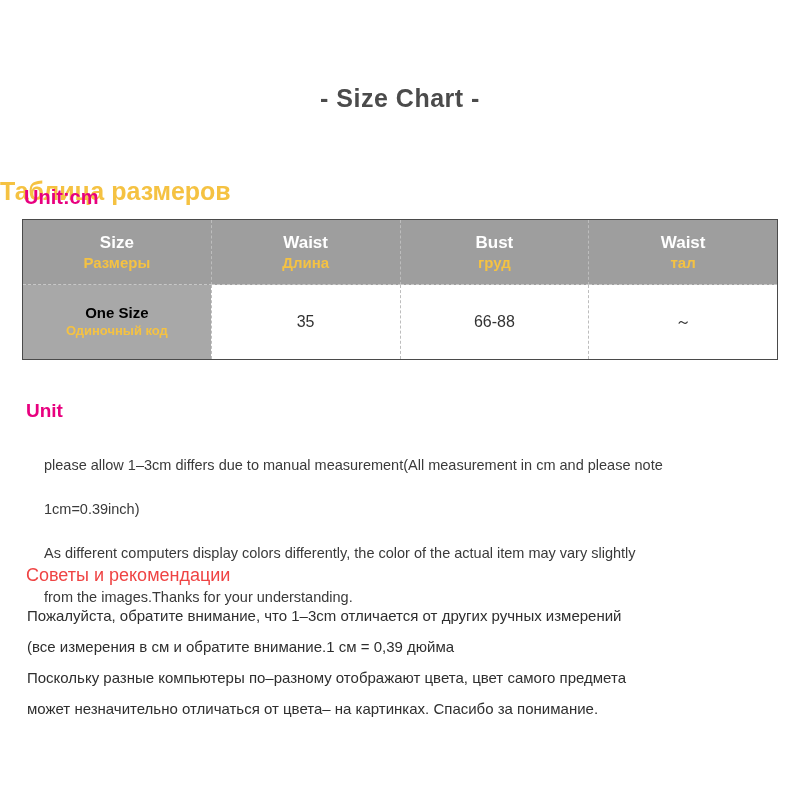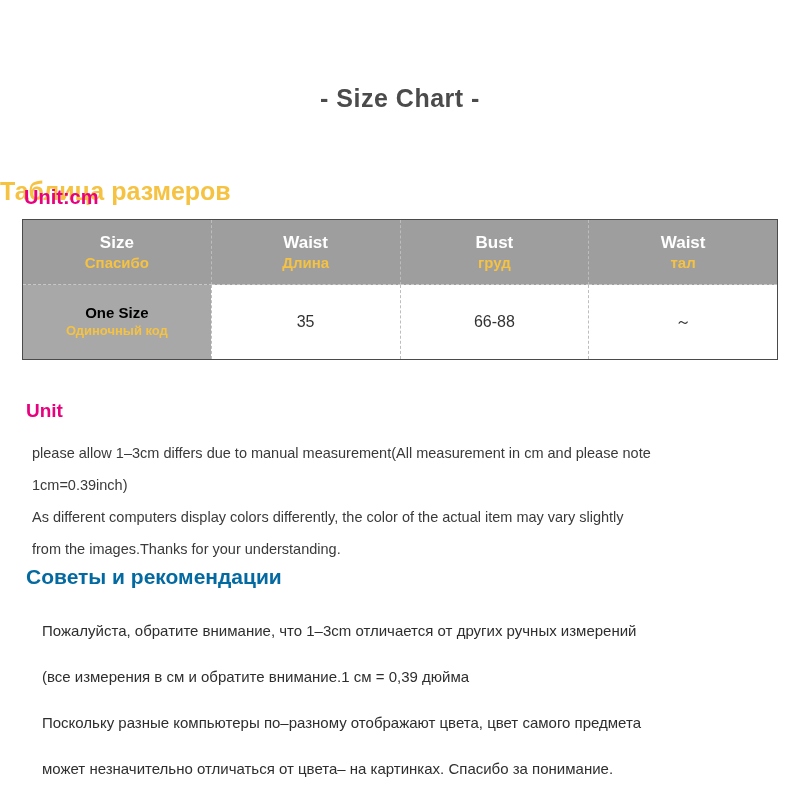--- a/index.html
+++ b/index.html
@@ -127,57 +127,57 @@
   }
   .tips-body {
     position: absolute;
     top: 435px;
     left: 28px;
     width: 730px;
     font-size: 14.5px;
     line-height: 28px;
     color: #3a3a3a;
   }
-  .tips-body p { margin: 4px; }
+  .tips-body p { margin: 16px; }
 
   .ru-title {
     position: absolute;
     top: 565px;
     left: 26px;
-    font-size: 21px;
-    font-weight: bold;
-    color: #0369a1;
+    font-size: 18px;
+    font-weight: normal;
+    color: #ef4444;
   }
   .ru-body {
     position: absolute;
     top: 600px;
     left: 26px;
     width: 750px;
     font-size: 15px;
     line-height: 30px;
     color: #2e2e2e;
   }
-  .ru-body p { margin: 16px; }
+  .ru-body p { margin: 1px; }
 </style>
 </head>
 <body>
 
 <div class="page">
 
   <div class="title-en">- Size Chart -</div>
   <div class="title-ru">Таблица размеров</div>
 
   <div class="unit">Unit:cm</div>
 
   <table class="size-table">
     <thead>
       <tr>
         <th>
           <span class="hdr-en">Size</span>
-          <span class="hdr-ru">Спасибо</span>
+          <span class="hdr-ru">Размеры</span>
         </th>
         <th>
           <span class="hdr-en">Waist</span>
           <span class="hdr-ru">Длина</span>
         </th>
         <th>
           <span class="hdr-en">Bust</span>
           <span class="hdr-ru">груд</span>
         </th>
         <th>

